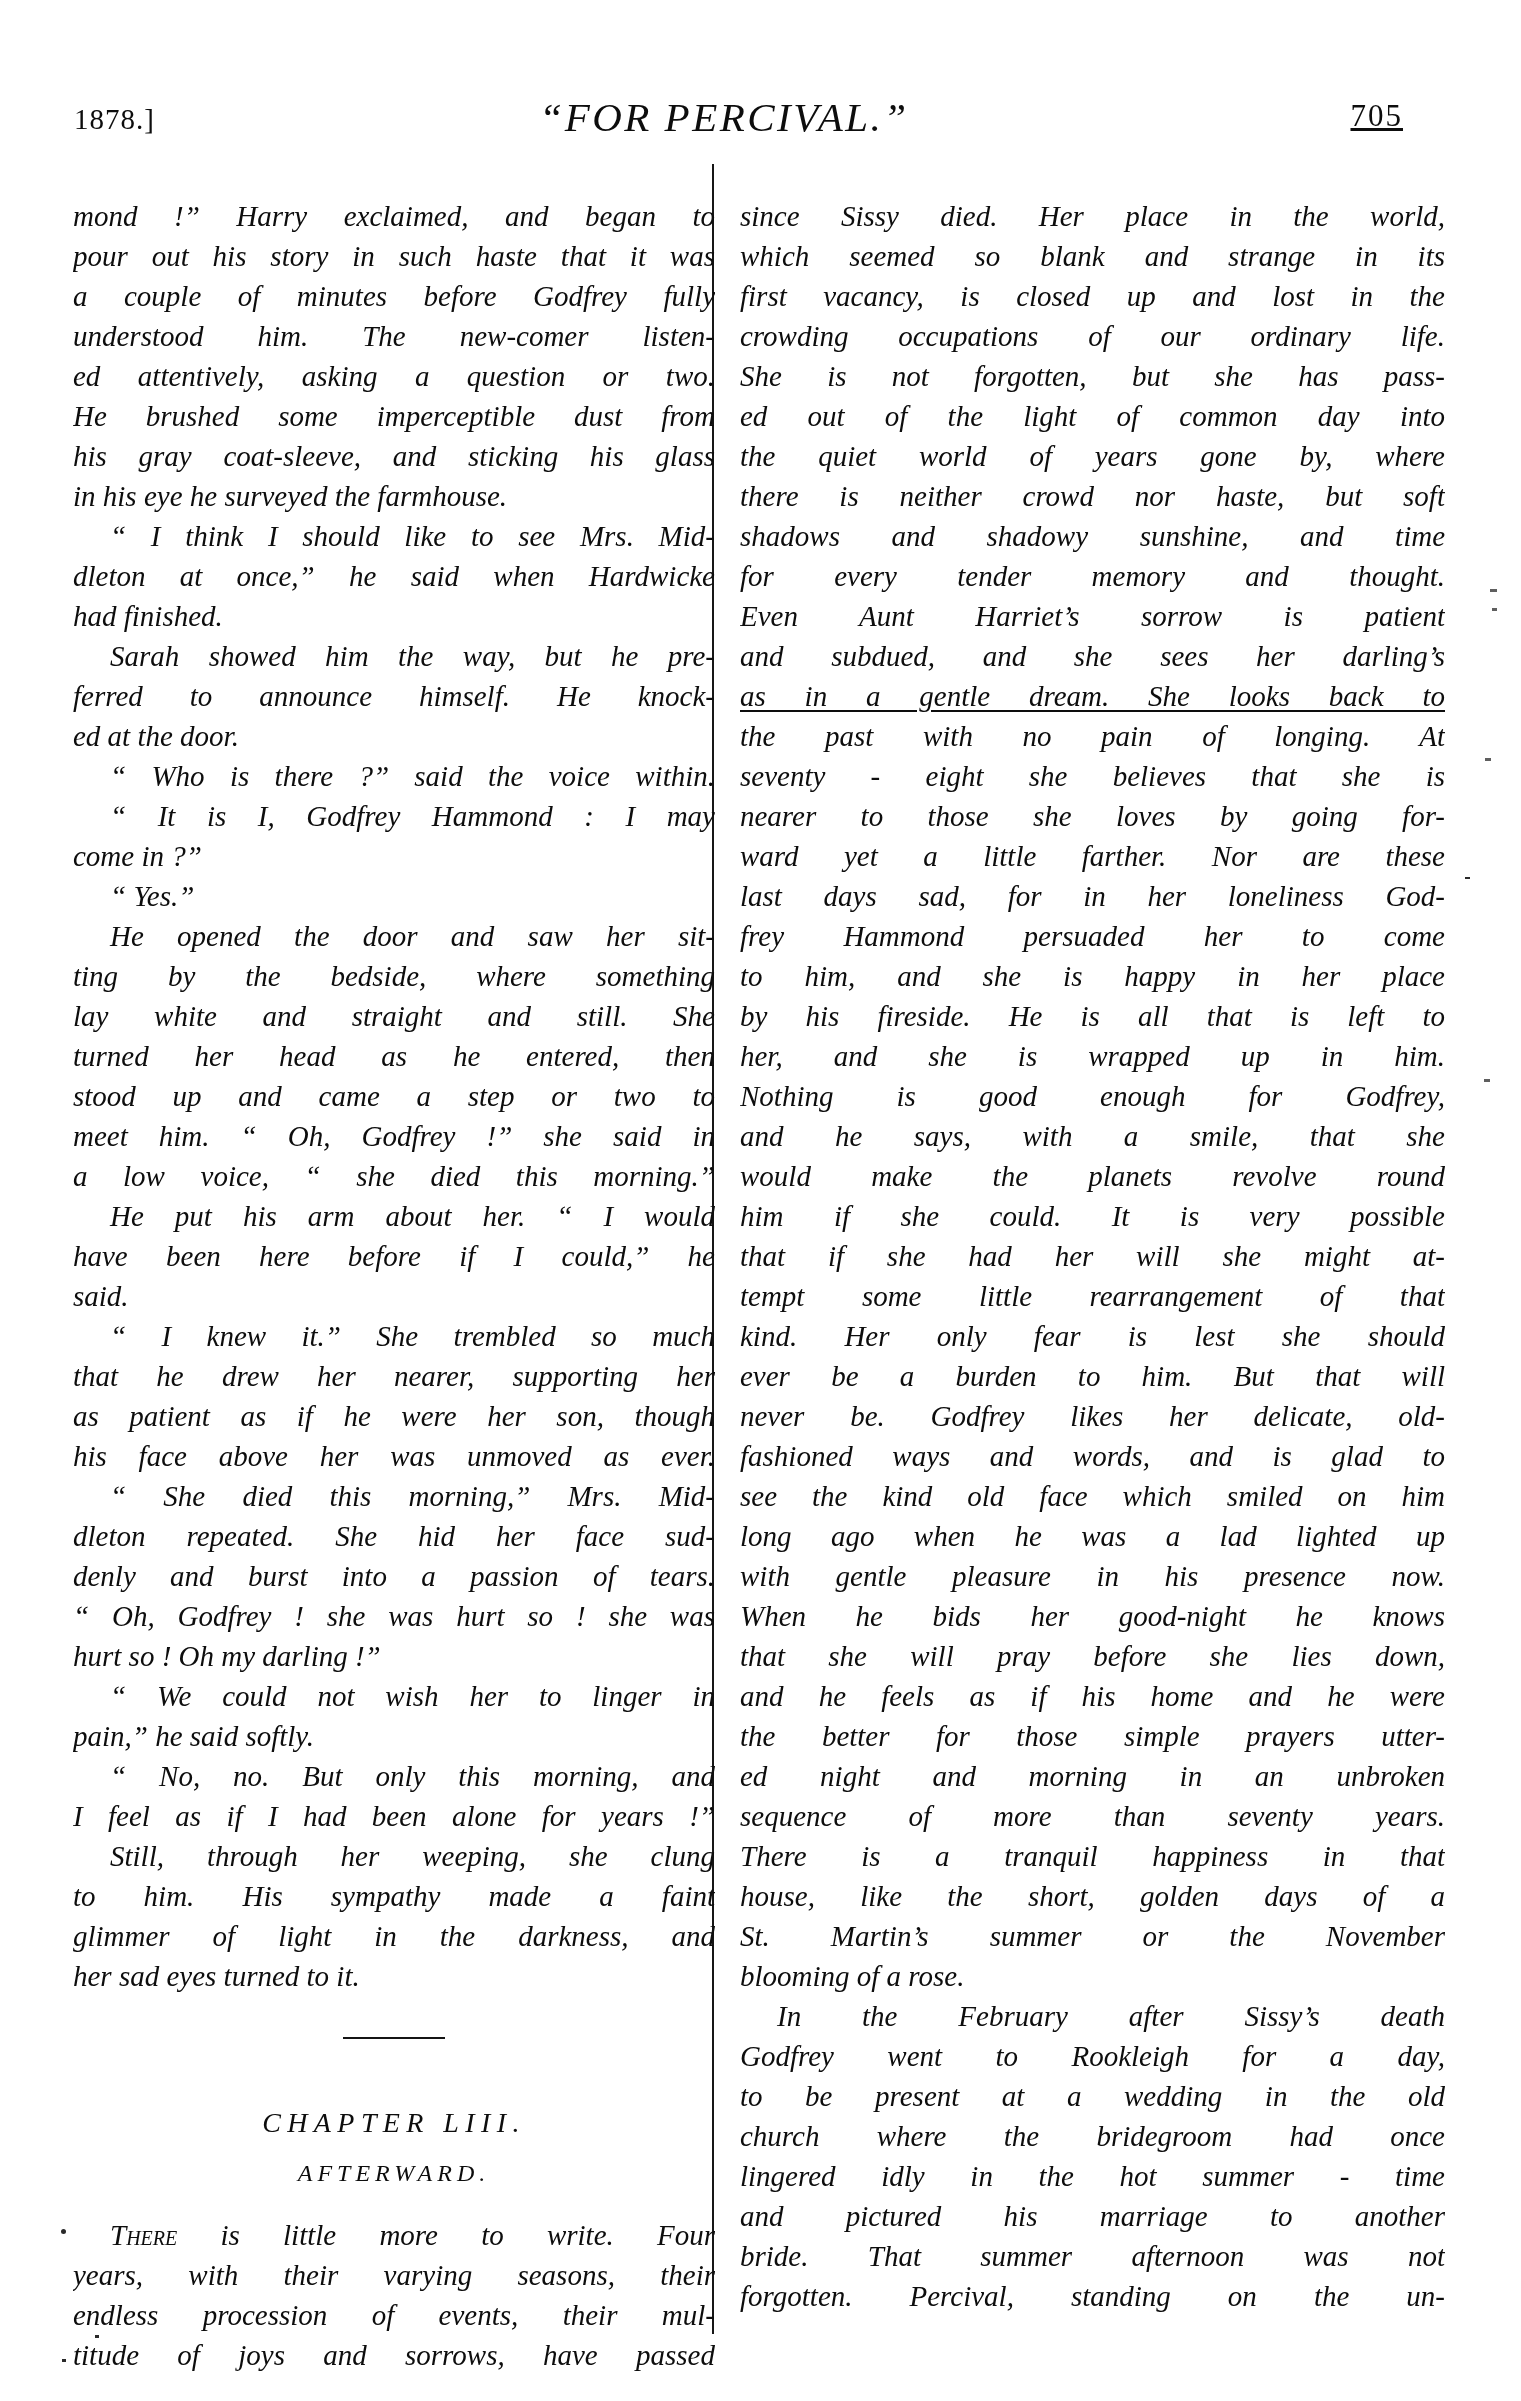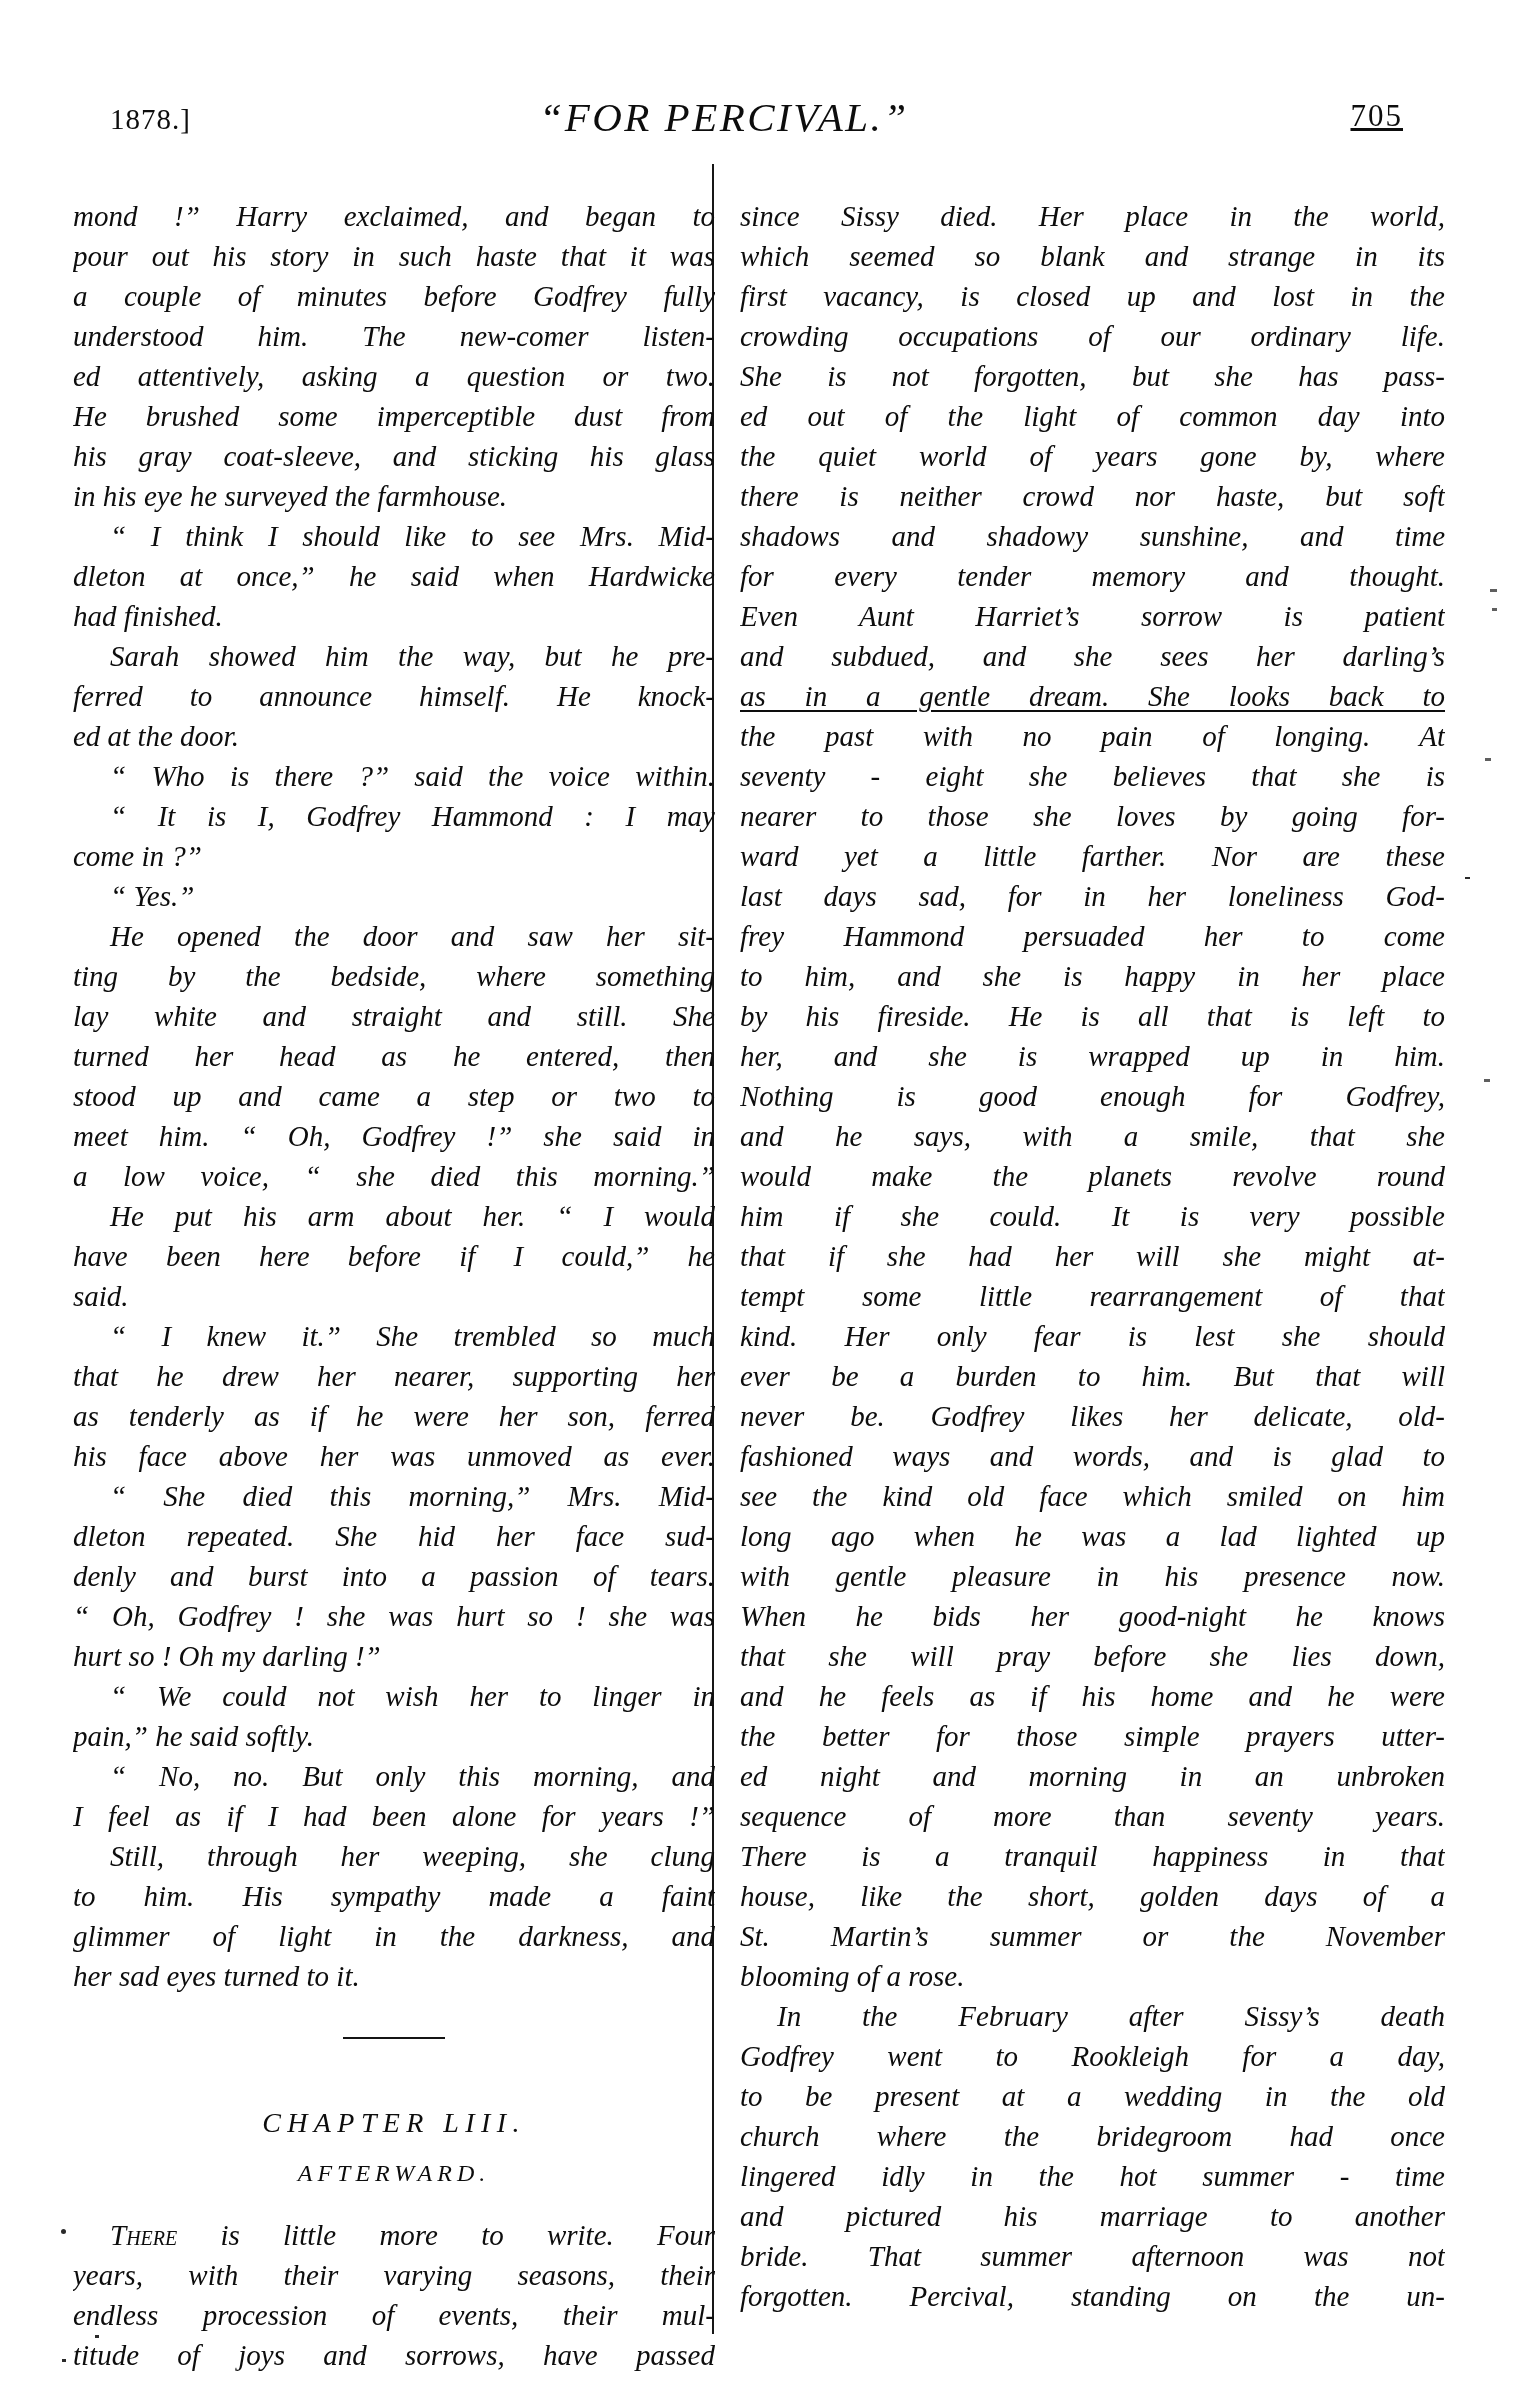--- a/index.html
+++ b/index.html
@@ -15,21 +15,20 @@
     color: #0d0d0d;
     overflow: hidden;
   }
   
   .hdr-year {
     position: absolute;
     left: 74px;
     top: 103px;
     font-size: 29px;
     letter-spacing: 1px;
-    margin-left: 36px;
   }
   .hdr-title {
     position: absolute;
     left: 0;
     top: 93px;
     width: 1448px;
     text-align: center;
     font-style: italic;
     font-size: 41px;
     letter-spacing: 2.5px;
@@ -141,21 +140,21 @@
       <div class="line">lay white and straight and still.  She</div>
       <div class="line">turned her head as he entered, then</div>
       <div class="line">stood up and came a step or two to</div>
       <div class="line">meet him.  “ Oh, Godfrey !” she said in</div>
       <div class="line">a low voice, “ she died this morning.”</div>
       <div class="line indent">He put his arm about her.  “ I would</div>
       <div class="line">have been here before if I could,” he</div>
       <div class="line end">said.</div>
       <div class="line indent">“ I knew it.”  She trembled so much</div>
       <div class="line">that he drew her nearer, supporting her</div>
-      <div class="line">as tenderly as if he were her son, ferred</div>
+      <div class="line">as patient as if he were her son, though</div>
       <div class="line">his face above her was unmoved as ever.</div>
       <div class="line indent">“ She died this morning,” Mrs. Mid-</div>
       <div class="line">dleton repeated.  She hid her face sud-</div>
       <div class="line">denly and burst into a passion of tears.</div>
       <div class="line">“ Oh, Godfrey ! she was hurt so ! she was</div>
       <div class="line end">hurt so !  Oh my darling !”</div>
       <div class="line indent">“ We could not wish her to linger in</div>
       <div class="line end">pain,” he said softly.</div>
       <div class="line indent">“ No, no.  But only this morning, and</div>
       <div class="line">I feel as if I had been alone for years !”</div>

